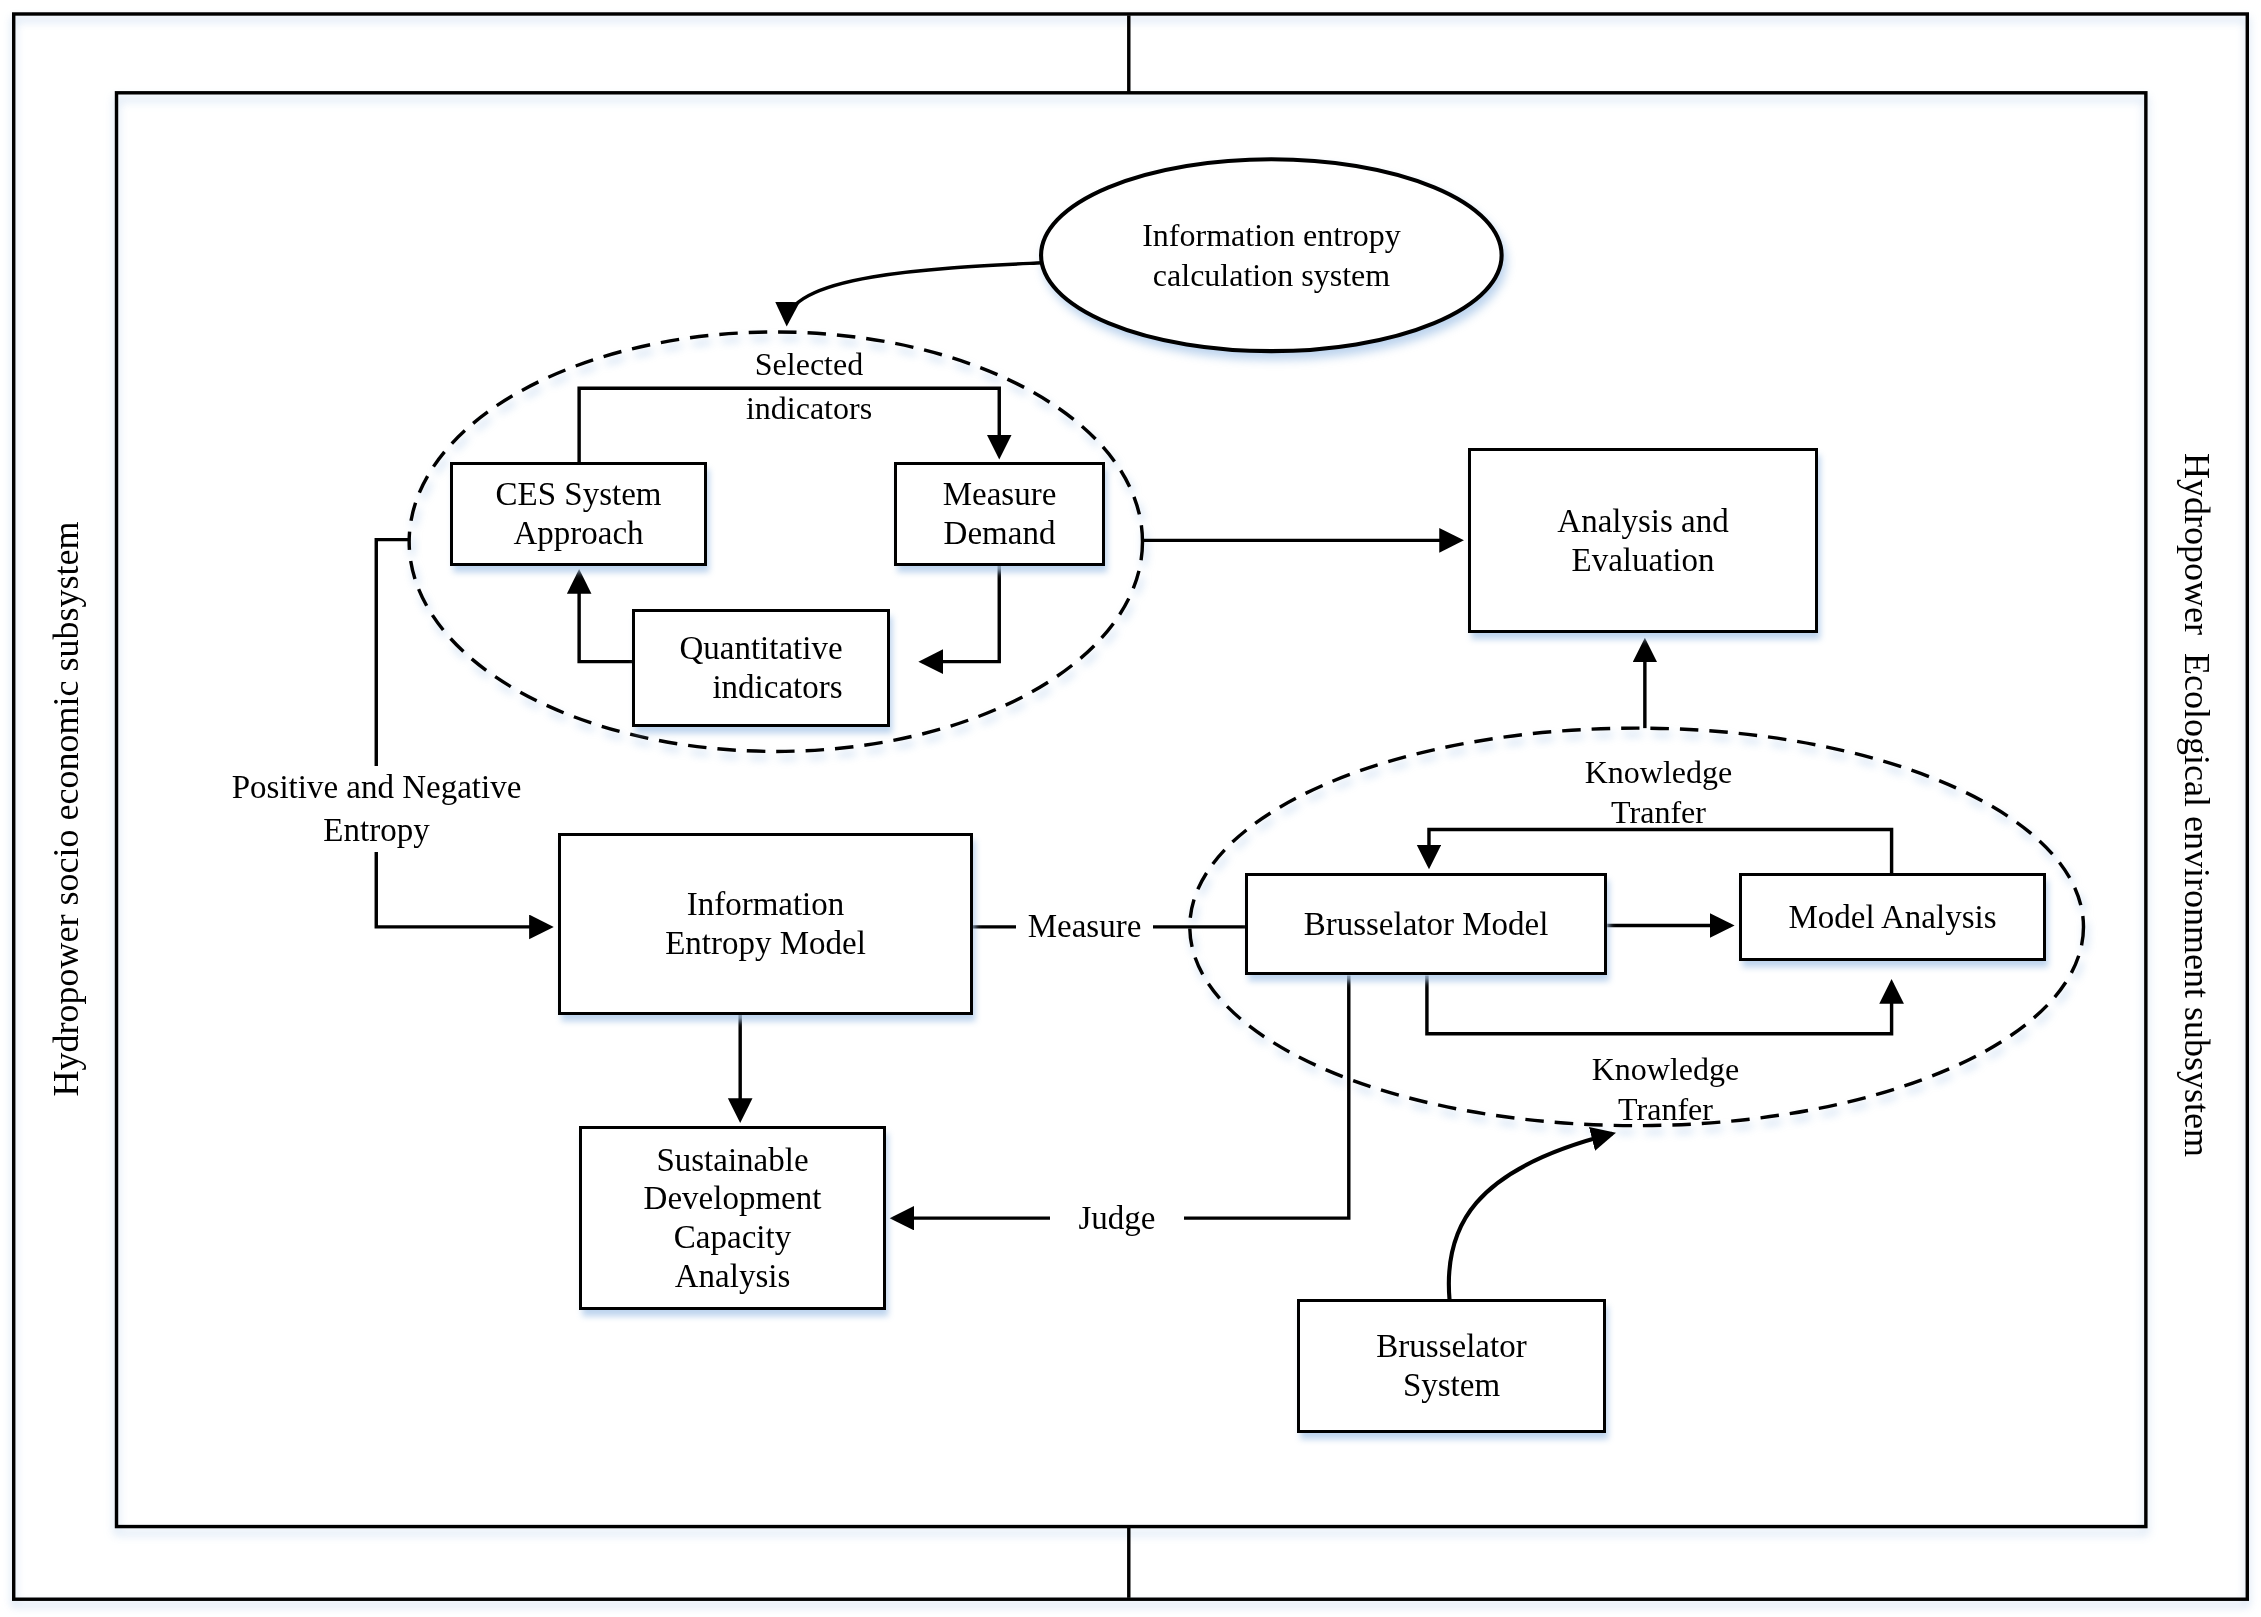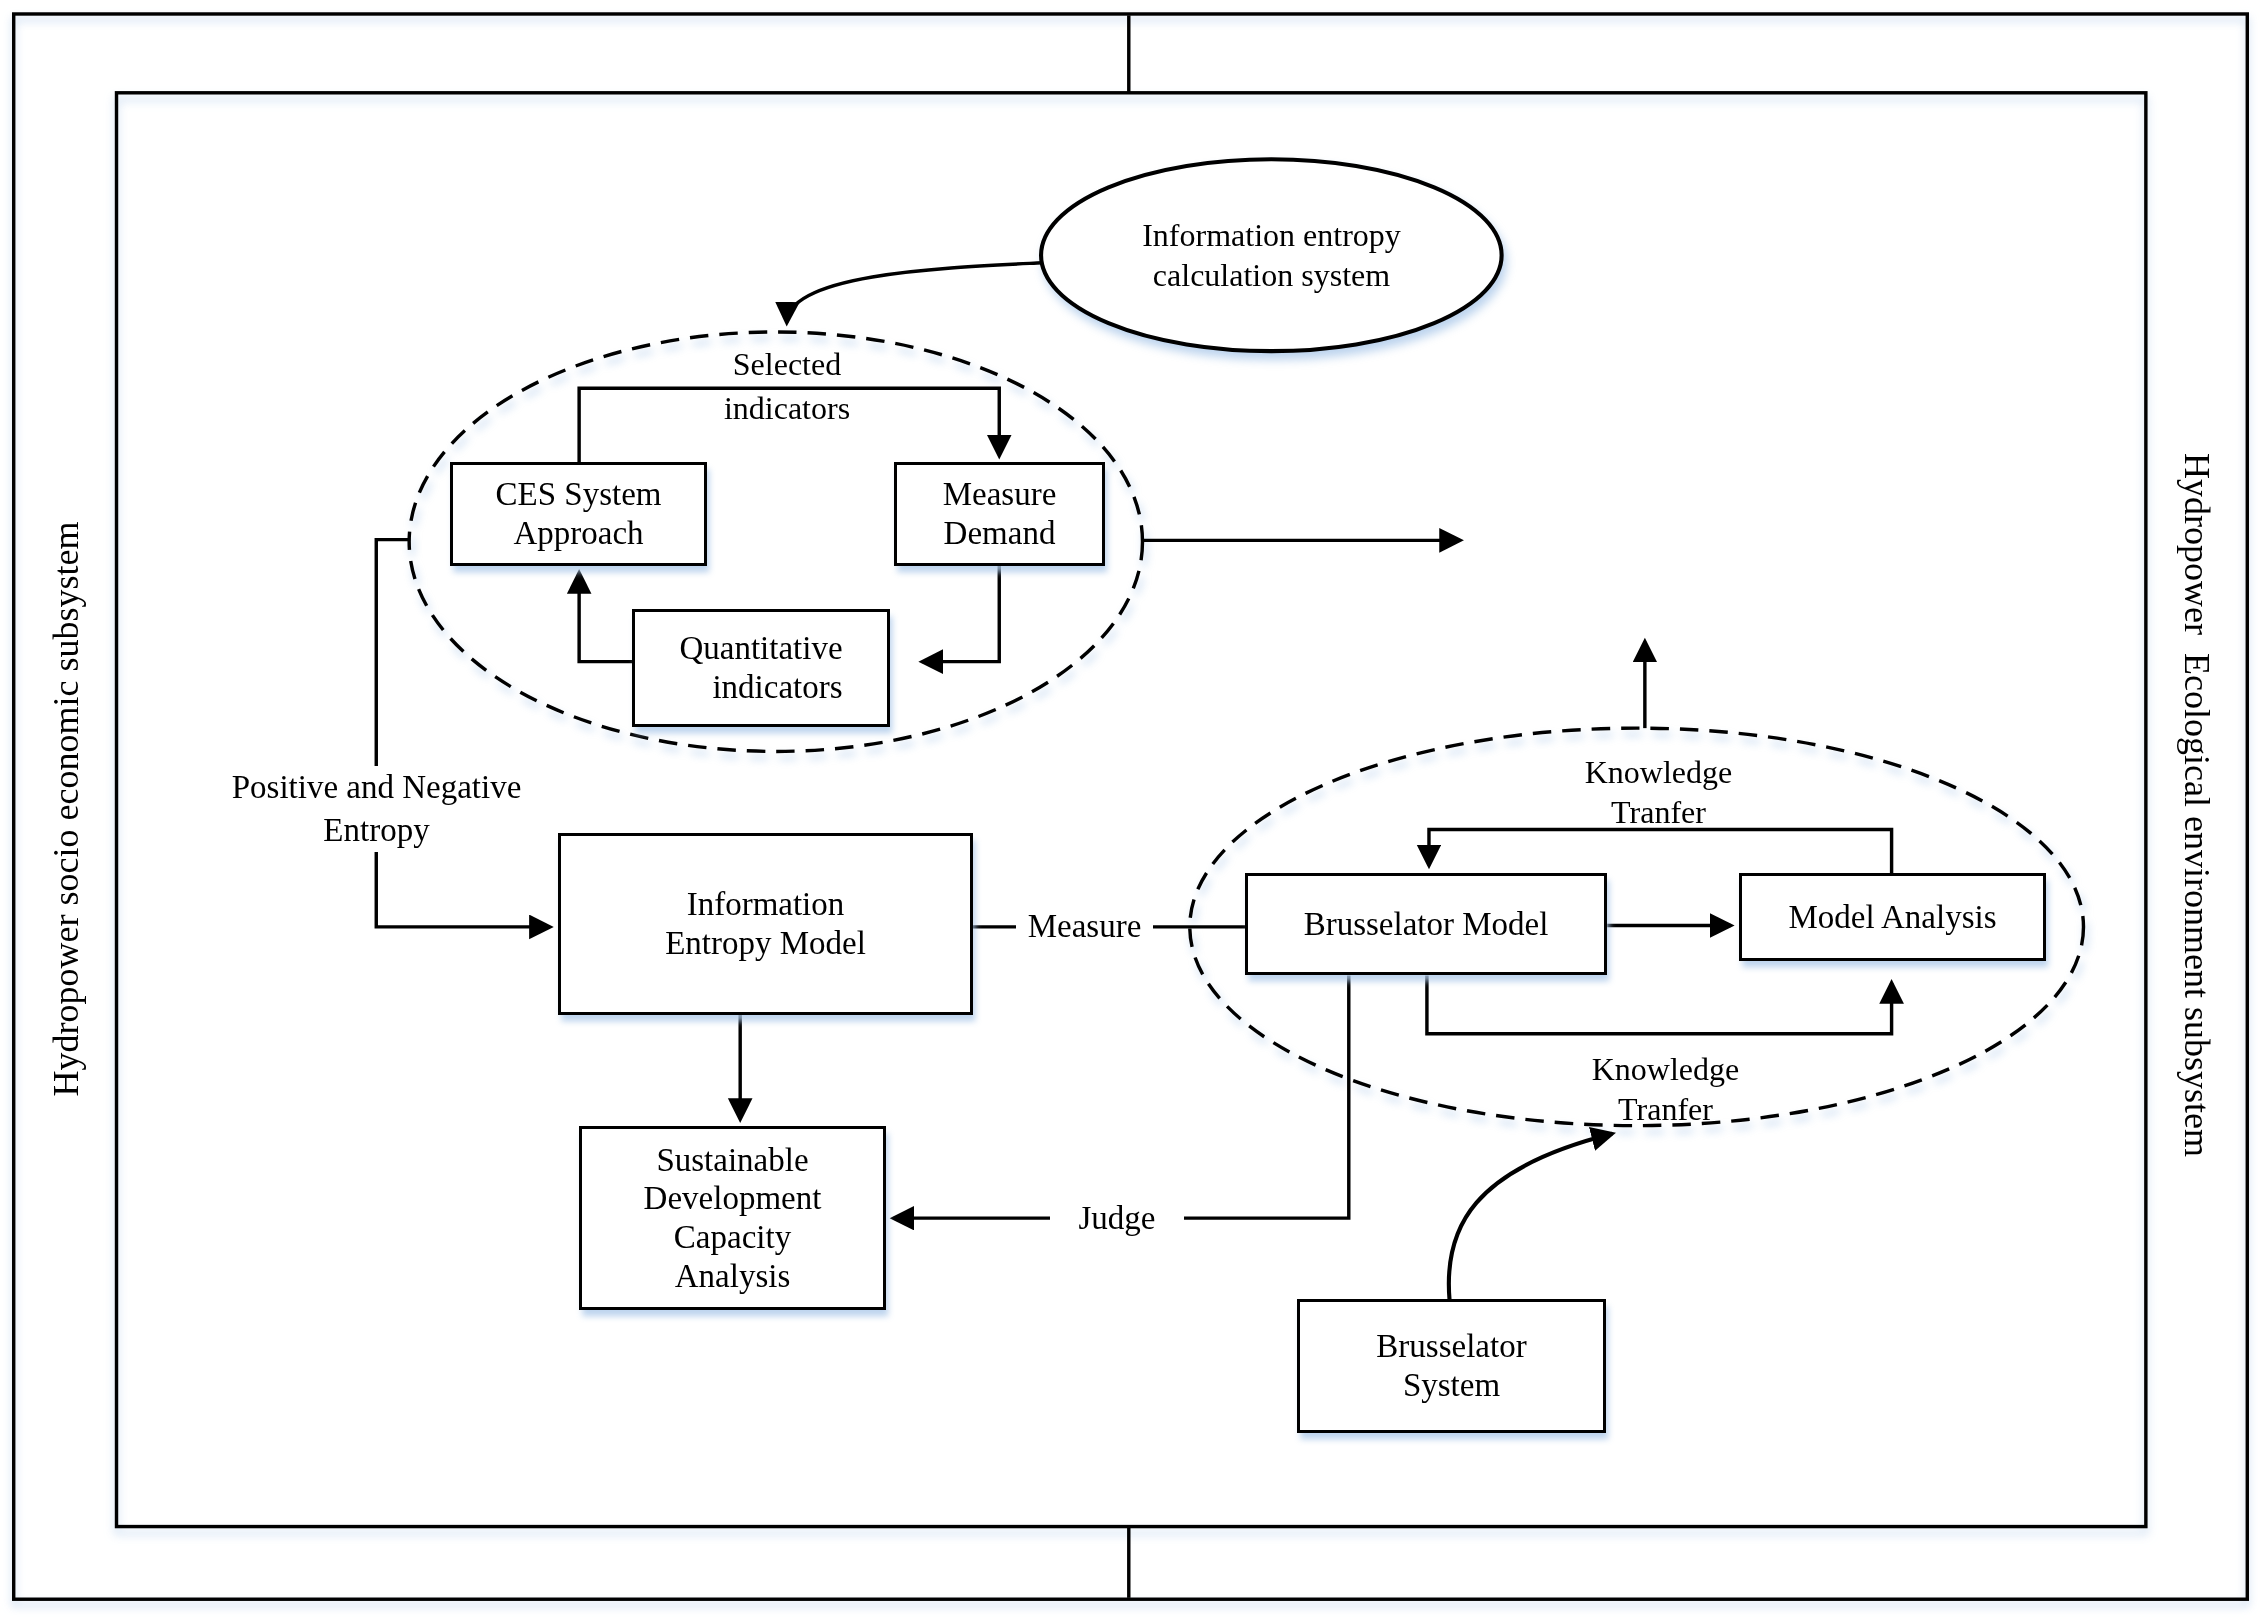--- a/index.html
+++ b/index.html
@@ -62,29 +62,31 @@
     <path d="M1080,1480 V1632" fill="none" stroke="#000" stroke-width="5" marker-end="url(#ah)"></path>
     <path d="M2115,1896 C2106,1790 2150,1705 2352,1654" fill="none" stroke="#000" stroke-width="6" marker-end="url(#ah)"></path>
   </svg>
 
   <div class="vlabel rotl" style="left:-483px;top:785px;width:1097px;height:48px;">Hydropower socio economic subsystem</div>
   <div class="vlabel rotr" style="left:1648px;top:781px;width:1097px;height:48px;">Hydropower  Ecological environment subsystem</div>
 
   <div class="lbl" style="left:1059px;top:209px;width:425px;height:92px;">Information entropy
 calculation system</div>
 
-  <div class="lbl" style="left:636px;top:344px;width:302px;height:86px;line-height:1.36;">Selected
+  <div class="lbl" style="left:658px;top:344px;width:302px;height:86px;line-height:1.36;">Selected
 indicators</div>
   <div class="box" style="left:450px;top:462px;width:257px;height:104px;">CES System
 Approach</div>
   <div class="box" style="left:894px;top:462px;width:211px;height:104px;">Measure
 Demand</div>
   <div class="box" style="left:632px;top:609px;width:258px;height:118px;text-align:right;">Quantitative
 indicators</div>
 
+  <div class="box" style="left:1468px;top:448px;width:350px;height:185px;">Analysis and
+Evaluation</div>
 
   <div class="lbl masked" style="left:171px;top:766px;width:411px;height:86px;font-size:33px;line-height:1.3;">Positive and Negative
 Entropy</div>
   <div class="box" style="left:558px;top:833px;width:415px;height:182px;">Information
 Entropy Model</div>
   <div class="box" style="left:579px;top:1126px;width:307px;height:184px;">Sustainable
 Development
 Capacity
 Analysis</div>
 

